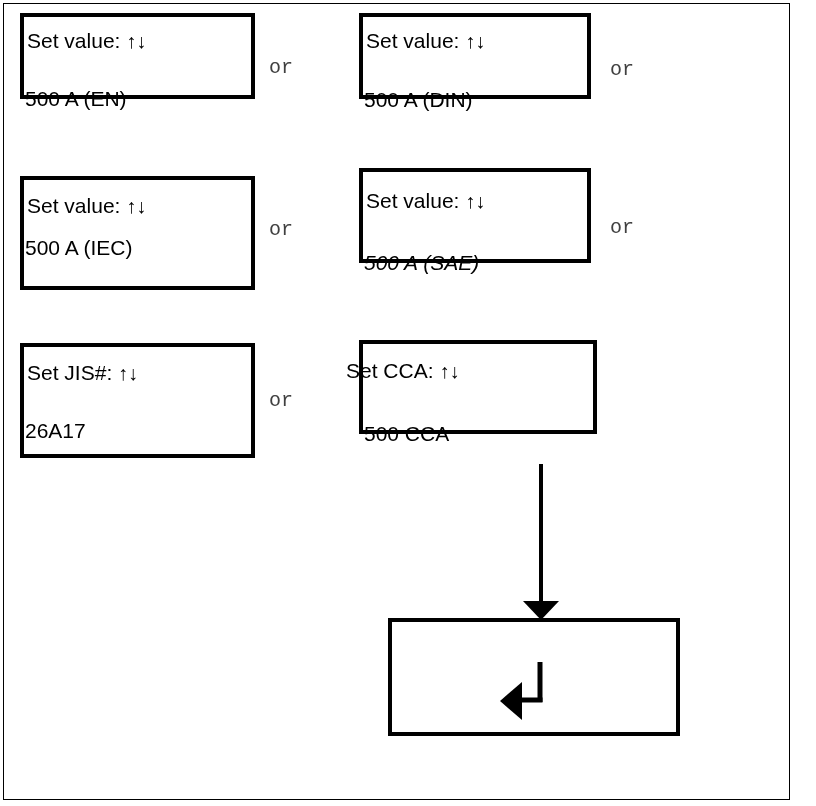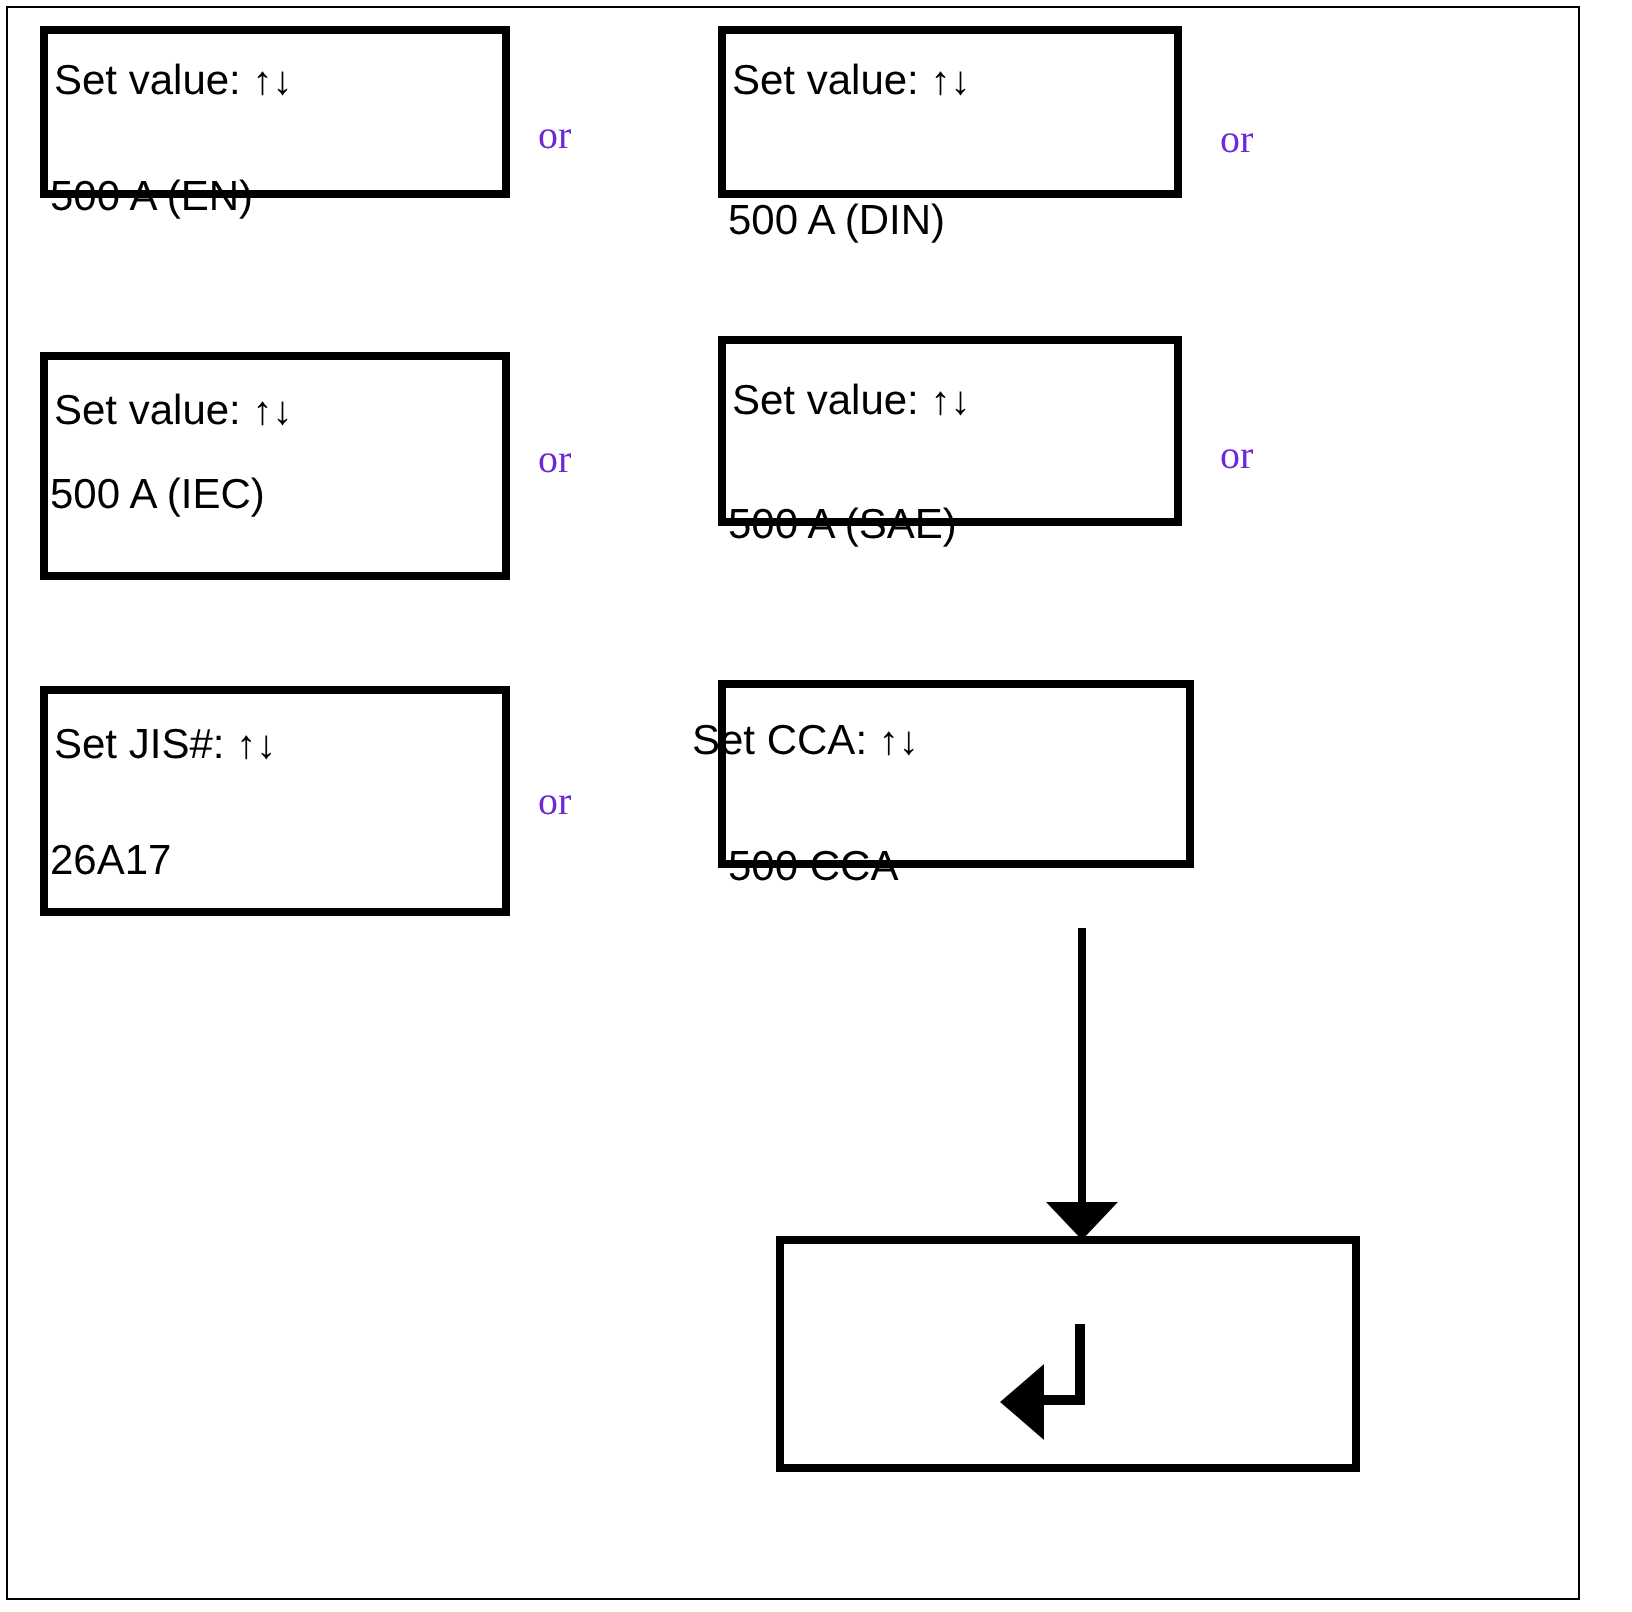--- a/index.html
+++ b/index.html
@@ -57,24 +57,24 @@
     font-size: 20px;
   }
   .arrow-glyph-down {
     font-weight: normal;
     font-size: 20px;
   }
 
   
   .or-label {
     position: absolute;
-    font-family: Liberation Serif, serif;
+    font-family: Liberation Mono, monospace;
     font-size: 20px;
     line-height: 20px;
-    color: #6d28d9;
+    color: #404040;
     white-space: nowrap;
   }
 
   
   .flow-arrow {
     position: absolute;
   }
 
   
   .enter-symbol {
@@ -91,35 +91,35 @@
   <div class="screen-box" style="left:20px; top:13px; width:235px; height:86px;"></div>
   <div class="screen-line" style="left:27px; top:30px;"><span>Set value:</span>
     <span class="arrow-glyph-up">↑</span><span class="arrow-glyph-down">↓</span></div>
   <div class="screen-line" style="left:25px; top:88px;text-align:right;">500 A (EN)</div>
 
   <div class="or-label" style="left:269px; top:58px;">or</div>
 
   <div class="screen-box" style="left:359px; top:13px; width:232px; height:86px;"></div>
   <div class="screen-line" style="left:366px; top:30px;"><span>Set value:</span>
     <span class="arrow-glyph-up">↑</span><span class="arrow-glyph-down">↓</span></div>
-  <div class="screen-line" style="left:364px; top:100px;">500 A (DIN)</div>
+  <div class="screen-line" style="left:364px; top:89px;">500 A (DIN)</div>
 
   <div class="or-label" style="left:610px; top:60px;">or</div>
 
   <div class="screen-box" style="left:20px; top:176px; width:235px; height:114px;"></div>
   <div class="screen-line" style="left:27px; top:195px;"><span>Set value:</span>
     <span class="arrow-glyph-up">↑</span><span class="arrow-glyph-down">↓</span></div>
   <div class="screen-line" style="left:25px; top:237px;">500 A (IEC)</div>
 
   <div class="or-label" style="left:269px; top:220px;">or</div>
 
   <div class="screen-box" style="left:359px; top:168px; width:232px; height:95px;"></div>
   <div class="screen-line" style="left:366px; top:190px;"><span>Set value:</span>
     <span class="arrow-glyph-up">↑</span><span class="arrow-glyph-down">↓</span></div>
-  <div class="screen-line" style="left:364px; top:252px;">500 A (SAE)</div>
+  <div class="screen-line" style="left:364px; top:252px;font-style:italic;">500 A (SAE)</div>
 
   <div class="or-label" style="left:610px; top:218px;">or</div>
 
   <div class="screen-box" style="left:20px; top:343px; width:235px; height:115px;"></div>
   <div class="screen-line" style="left:27px; top:362px;"><span>Set JIS#:</span>
     <span class="arrow-glyph-up">↑</span><span class="arrow-glyph-down">↓</span></div>
   <div class="screen-line" style="left:25px; top:420px;">26A17</div>
 
   <div class="or-label" style="left:269px; top:391px;">or</div>
 

